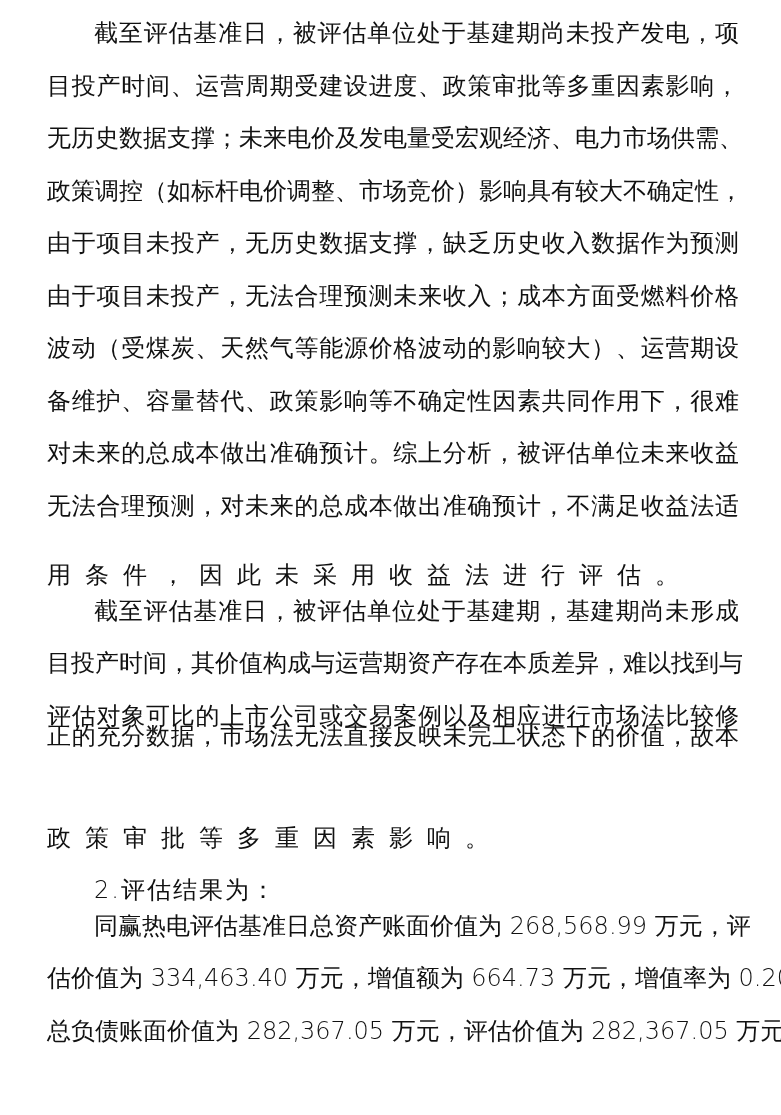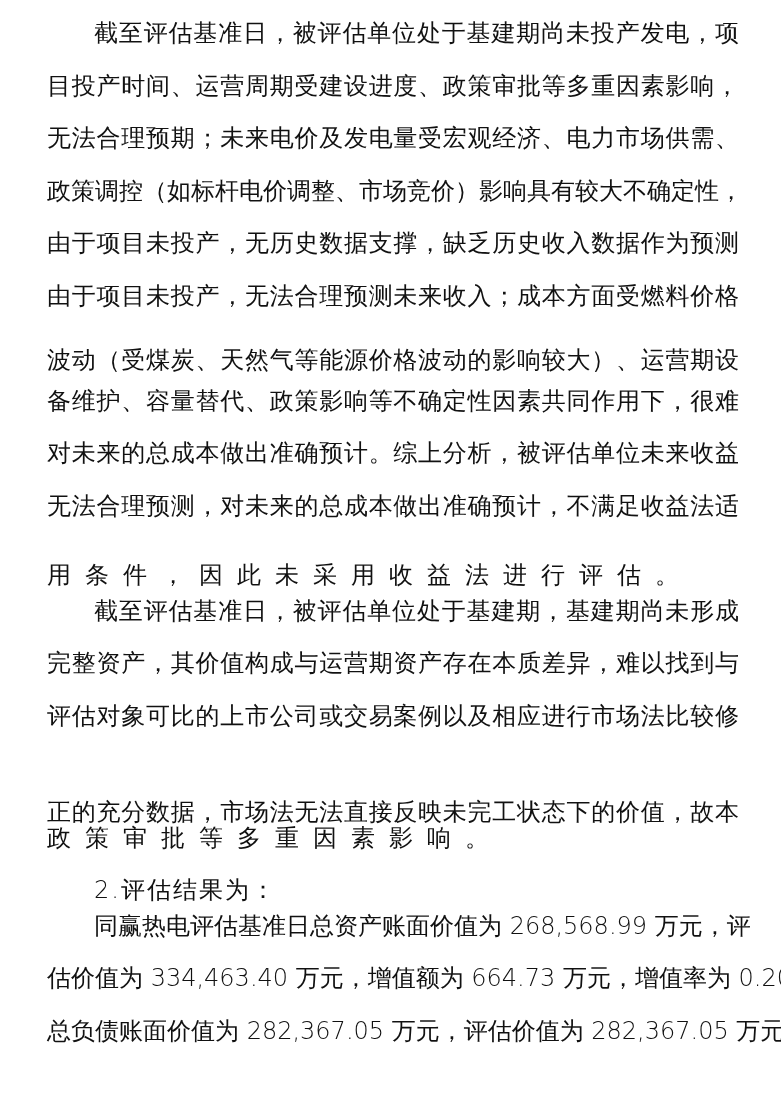--- a/index.html
+++ b/index.html
@@ -45,36 +45,36 @@
   }
 </style>
 </head>
 <body>
 
 <div class="page">
 
   <div>
     <div class="line indent" style="top:13px">截至评估基准日，被评估单位处于基建期尚未投产发电，项</div>
     <div class="line" style="top:66px">目投产时间、运营周期受建设进度、政策审批等多重因素影响，</div>
-    <div class="line" style="top:118px">无法合理预期；未来电价及发电量受宏观经济、电力市场供需、</div>
+    <div class="line" style="top:118px">无历史数据支撑；未来电价及发电量受宏观经济、电力市场供需、</div>
     <div class="line" style="top:171px">政策调控（如标杆电价调整、市场竞价）影响具有较大不确定性，</div>
     <div class="line" style="top:223px">由于项目未投产，无历史数据支撑，缺乏历史收入数据作为预测</div>
     <div class="line" style="top:276px">由于项目未投产，无法合理预测未来收入；成本方面受燃料价格</div>
-    <div class="line" style="top:340px">波动（受煤炭、天然气等能源价格波动的影响较大）、运营期设</div>
+    <div class="line" style="top:328px">波动（受煤炭、天然气等能源价格波动的影响较大）、运营期设</div>
     <div class="line" style="top:381px">备维护、容量替代、政策影响等不确定性因素共同作用下，很难</div>
     <div class="line" style="top:433px">对未来的总成本做出准确预计。综上分析，被评估单位未来收益</div>
     <div class="line" style="top:486px">无法合理预测，对未来的总成本做出准确预计，不满足收益法适</div>
     <div class="line last" style="top:538px">用条件，因此未采用收益法进行评估。</div>
   </div>
 
   <div>
     <div class="line indent" style="top:591px">截至评估基准日，被评估单位处于基建期，基建期尚未形成</div>
-    <div class="line" style="top:643px">完整资产，其价值构成与运营期资产存在本质差异，难以找到与</div>
+    <div class="line" style="top:643px">目投产时间，其价值构成与运营期资产存在本质差异，难以找到与</div>
     <div class="line" style="top:696px">评估对象可比的上市公司或交易案例以及相应进行市场法比较修</div>
-    <div class="line" style="top:792px">正的充分数据，市场法无法直接反映未完工状态下的价值，故本</div>
+    <div class="line" style="top:716px">正的充分数据，市场法无法直接反映未完工状态下的价值，故本</div>
     <div class="line last" style="top:801px">政策审批等多重因素影响。</div>
   </div>
 
   <div>
     <div class="line indent last" style="top:853px; letter-spacing:2px">2.评估结果为：</div>
   </div>
 
   <div>
     <div class="line indent" style="top:906px">同赢热电评估基准日总资产账面价值为 268,568.99 万元，评</div>
     <div class="line" style="top:958px">估价值为 334,463.40 万元，增值额为 664.73 万元，增值率为 0.20%；</div>

